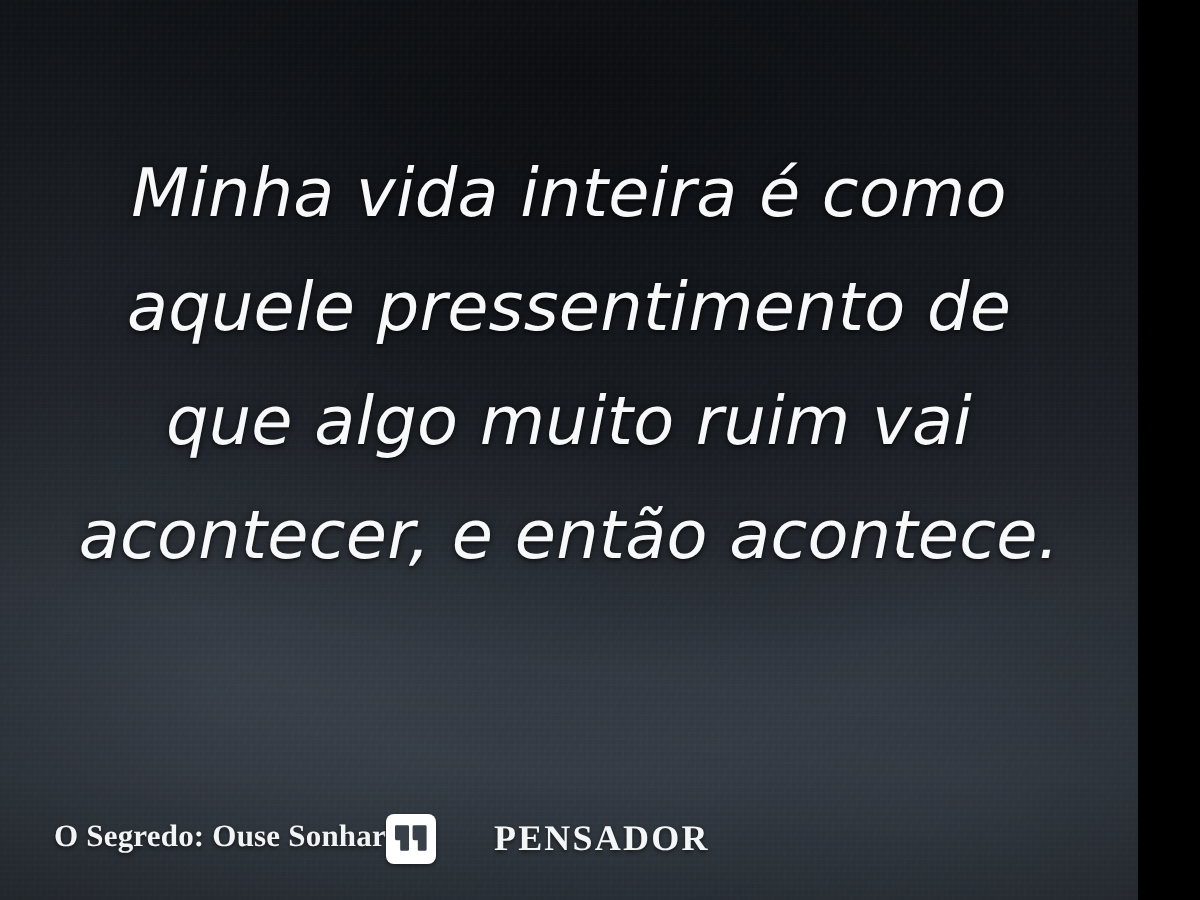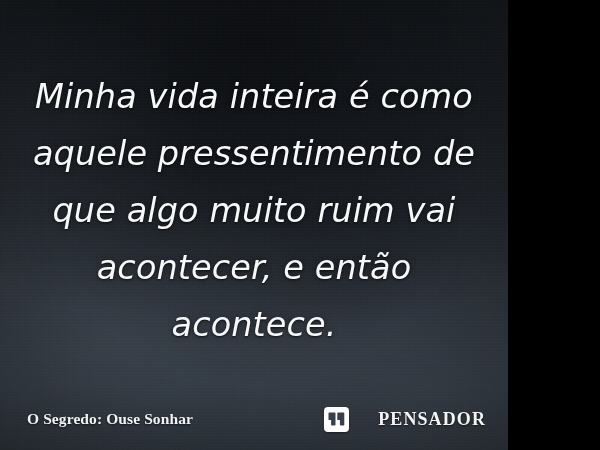--- a/index.html
+++ b/index.html
@@ -7,21 +7,21 @@
     margin: 0;
     padding: 0;
     background: #000;
   }
   body {
     font-family: "Liberation Sans", sans-serif;
   }
 
   .quote-card {
     position: relative;
-    width: 508px;
+    width: 569px;
     height: 450px;
     overflow: hidden;
     box-sizing: border-box;
     background-color: #404040;
   }
 
   
   .bg-base {
     position: absolute;
     inset: 0;
@@ -118,21 +118,20 @@
 
   
   .footer {
     position: absolute;
     left: 0;
     right: 0;
     bottom: 0;
     height: 56px;
     display: flex;
     align-items: center;
-    justify-content: space-between;
     padding: 0 22px 6px 27px;
     box-sizing: border-box;
   }
   .author-name {
     color: #f2f3f4;
     font-family: "Liberation Serif", "DejaVu Serif", serif;
     font-weight: bold;
     font-size: 15.5px;
     letter-spacing: 0.1px;
     text-shadow: 0 1px 2px rgba(0,0,0,0.6);

